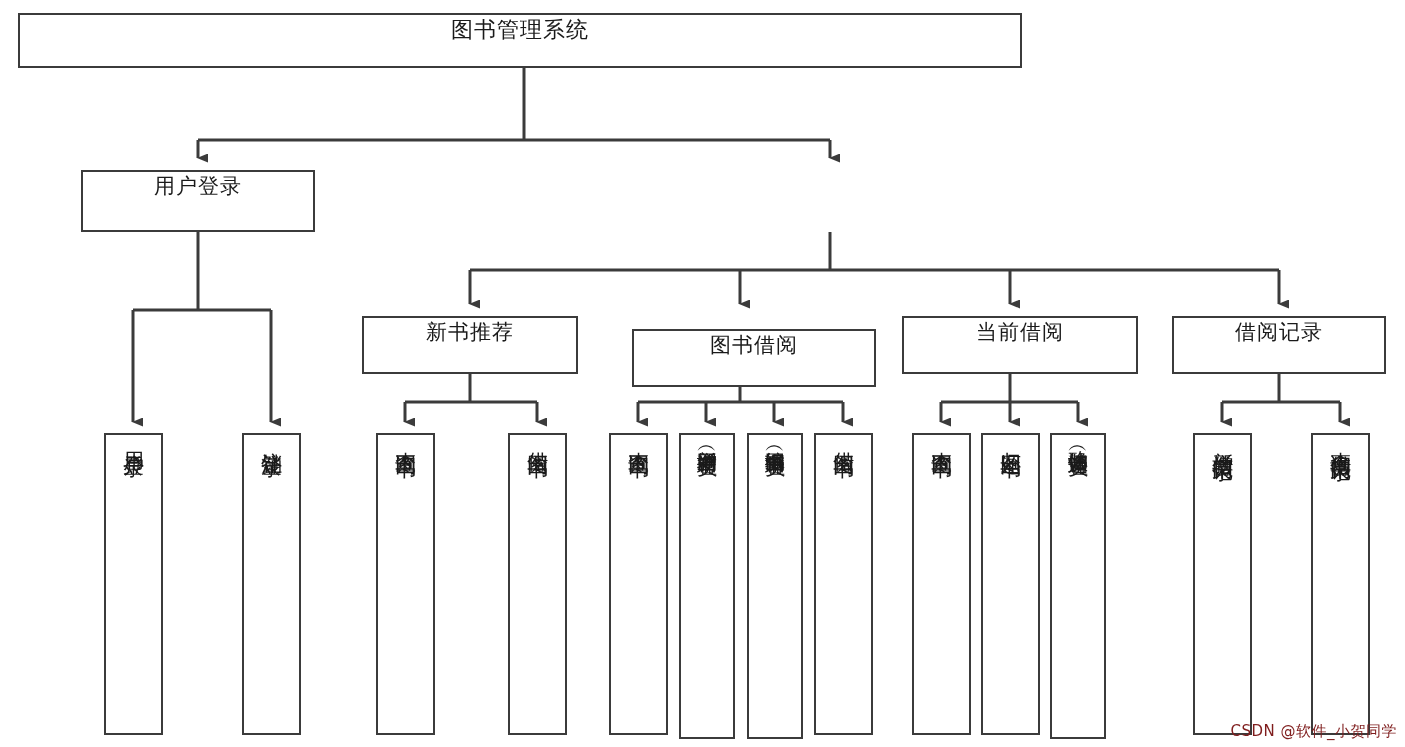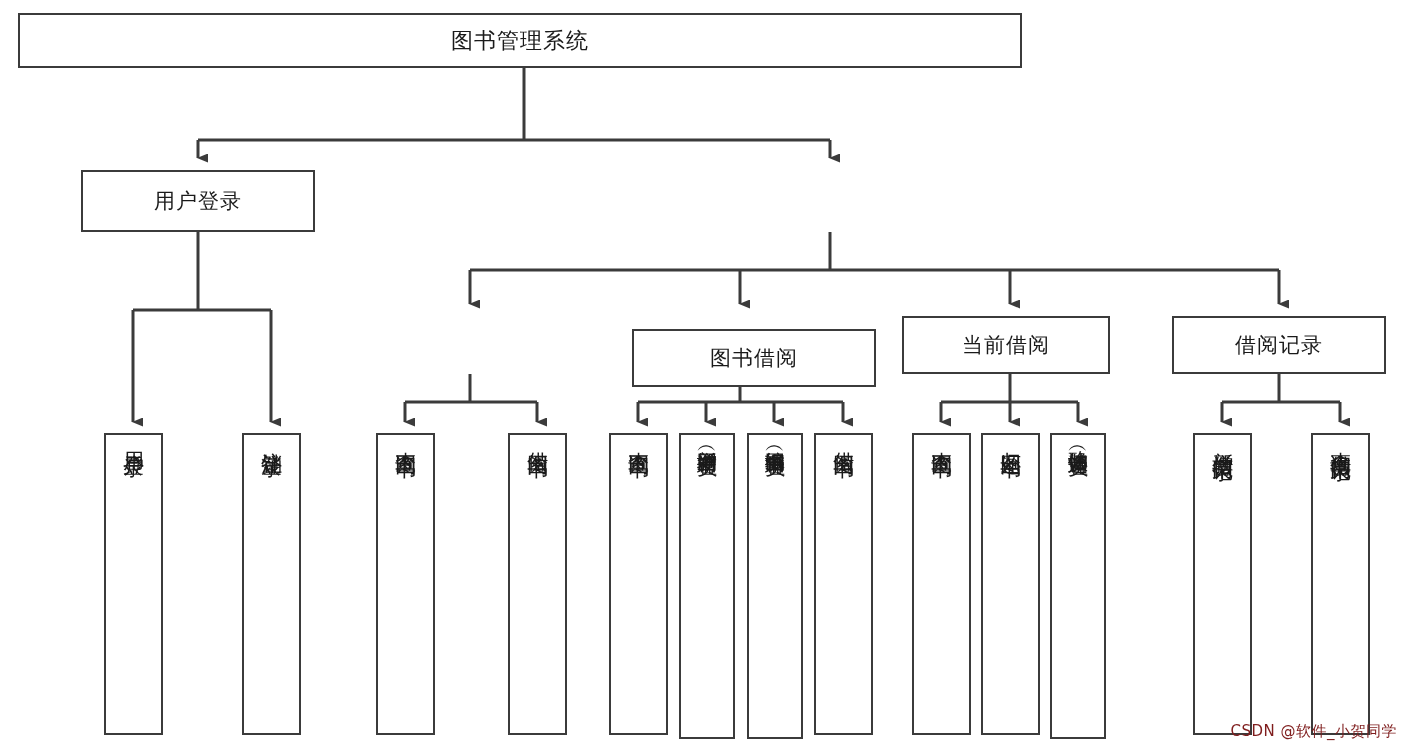--- a/index.html
+++ b/index.html
@@ -25,21 +25,21 @@
     width: 1405px;
     height: 747px;
     pointer-events: none;
   }
   .node {
     position: absolute;
     box-sizing: border-box;
     background: #ffffff;
     border: 2px solid #3b3b3b;
     display: flex;
-    align-items: center;
+    align-items: flex-start;
     justify-content: center;
     color: #1a1a1a;
   }
   .node.horiz {
     font-size: 21px;
     letter-spacing: 1px;
   }
   .node.root {
     font-size: 22px;
   }
@@ -132,26 +132,29 @@
 
   <div class="node horiz root" style="left:18px; top:13px; width:1004px; height:55px;">
     <span class="hlabel">图书管理系统</span>
   </div>
 
   <div class="node horiz" style="left:81px; top:170px; width:234px; height:62px;">
     <span class="hlabel">用户登录</span>
   </div>
 
 
+  <div class="node horiz" style="left:362px; top:316px; width:216px; height:58px;">
+    <span class="hlabel">新书推荐</span>
+  </div>
 
   <div class="node horiz" style="left:632px; top:329px; width:244px; height:58px;">
     <span class="hlabel">图书借阅</span>
   </div>
 
-  <div class="node horiz" style="left:902px; top:316px; width:208px; height:58px;">
+  <div class="node horiz" style="left:902px; top:316px; width:236px; height:58px;">
     <span class="hlabel">当前借阅</span>
   </div>
 
   <div class="node horiz" style="left:1172px; top:316px; width:214px; height:58px;">
     <span class="hlabel">借阅记录</span>
   </div>
 
   <div class="node leaf" style="left:104px; top:433px; width:59px; height:302px;">
     <span class="vlabel">用户登录</span>
   </div>

